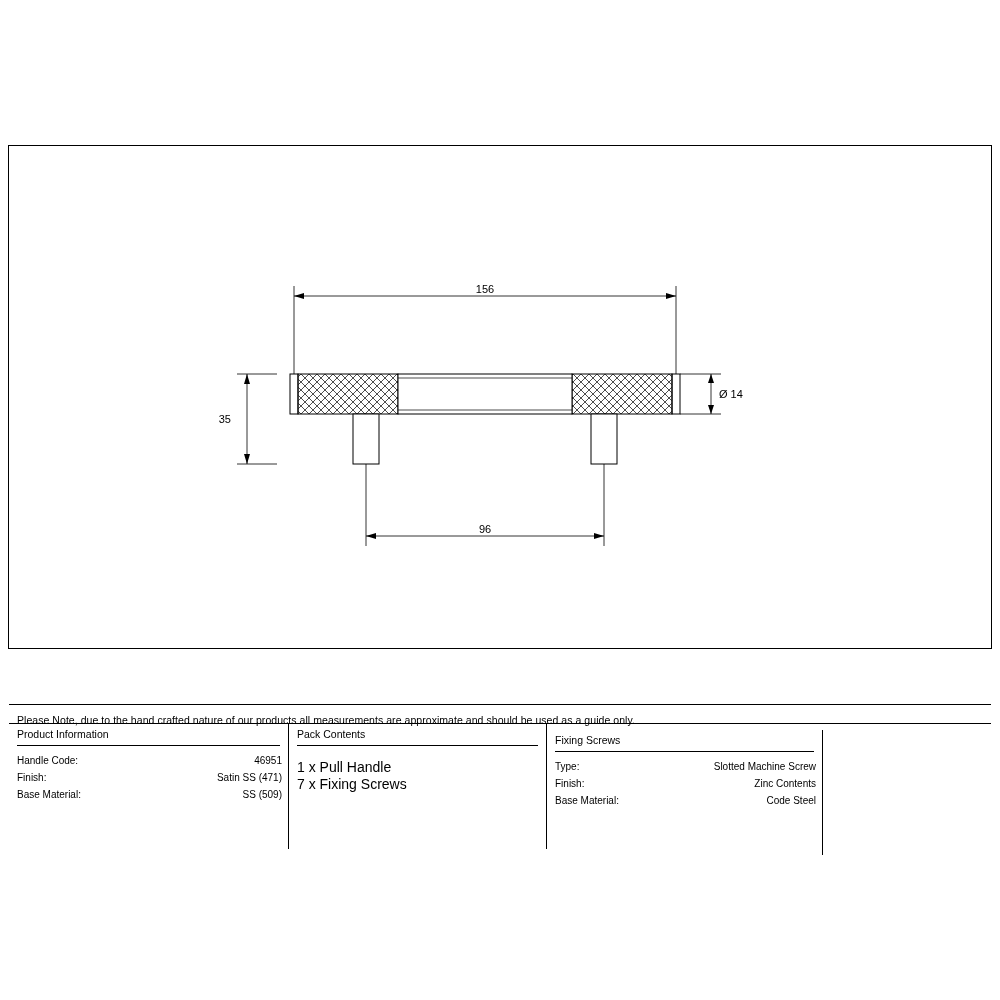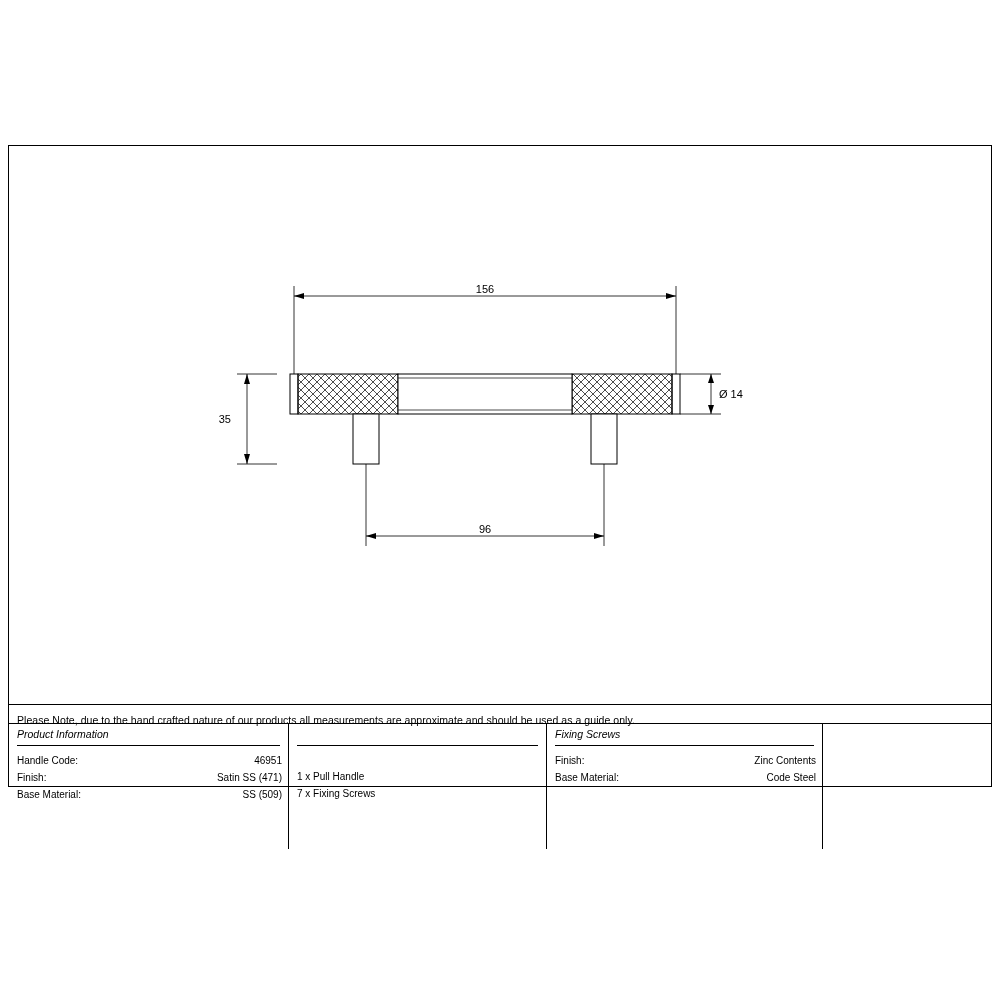--- a/index.html
+++ b/index.html
@@ -14,21 +14,21 @@
     color: #000000;
     position: relative;
     overflow: hidden;
   }
 
   .sheet {
     position: absolute;
     left: 8px;
     top: 145px;
     width: 984px;
-    height: 642px;
+    height: 504px;
     border: 1px solid #000000;
     box-sizing: border-box;
   }
 
   
   .drawing {
     position: absolute;
     left: 0;
     top: 0;
     width: 982px;
@@ -65,27 +65,26 @@
     height: 125px;
   }
   .col {
     position: absolute;
     top: 0;
     height: 125px;
     box-sizing: border-box;
   }
   .col-1 { left: 0px;   width: 280px; border-right: 1px solid #000000; }
   .col-2 { left: 280px; width: 258px; border-right: 1px solid #000000; }
-  .col-3 { left: 538px; width: 276px; border-right: 1px solid #000000; }
+  .col-3 { left: 538px; width: 276px; border-right: 1px solid #000000; margin-top: 6px; }
   .col-4 { left: 814px; width: 168px; }
 
   .col-head {
     font-size: 10.5px;
     padding: 4px 0 0 8px;
-    font-style: italic;
   }
   .col-head-rule {
     position: absolute;
     left: 8px;
     right: 8px;
     top: 21px;
     border-top: 1px solid #000000;
   }
 
   .kv {
@@ -95,23 +94,23 @@
     right: 6px;
     font-size: 10px;
     line-height: 17px;
   }
   .kv .row { display: flex; }
   .kv .k { width: 86px; flex: 0 0 86px; }
   .kv .v { flex: 1; text-align: right; }
 
   .list {
     position: absolute;
-    top: 44px;
-    left: 8px;
-    font-size: 10px;
+    top: 35px;
+    left: 8px;
+    font-size: 14px;
     line-height: 17px;
   }
 
   .dim-text {
     font-family: "Liberation Sans", sans-serif;
     font-size: 11px;
   }
 </style>
 </head>
 <body>
@@ -200,32 +199,37 @@
           <div class="v">Satin SS (471)</div>
         </div>
         <div class="row">
           <div class="k">Base Material:</div>
           <div class="v">SS (509)</div>
         </div>
       </div>
     </div>
 
     <div class="col col-2">
+      <div class="col-head">Pack Contents</div>
       <div class="col-head-rule"></div>
       <div class="list">
         <div>1 x Pull Handle</div>
         <div>7 x Fixing Screws</div>
       </div>
     </div>
 
     <div class="col col-3">
       <div class="col-head">Fixing Screws</div>
       <div class="col-head-rule"></div>
       <div class="kv">
         <div class="row">
+          <div class="k">Type:</div>
+          <div class="v">Slotted Machine Screw</div>
+        </div>
+        <div class="row">
           <div class="k">Finish:</div>
           <div class="v">Zinc Contents</div>
         </div>
         <div class="row">
           <div class="k">Base Material:</div>
           <div class="v">Code Steel</div>
         </div>
       </div>
     </div>
 

